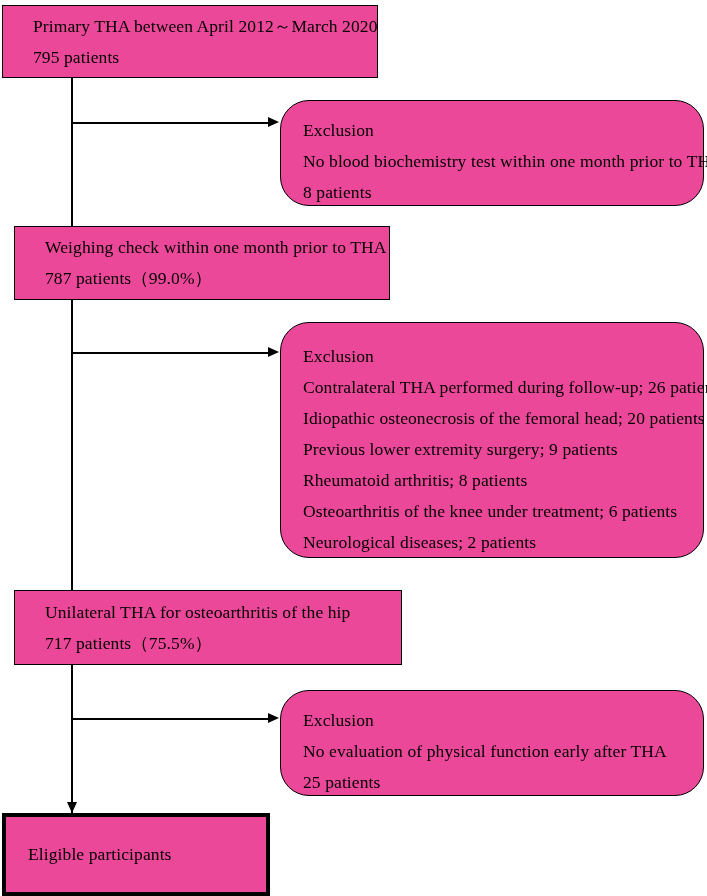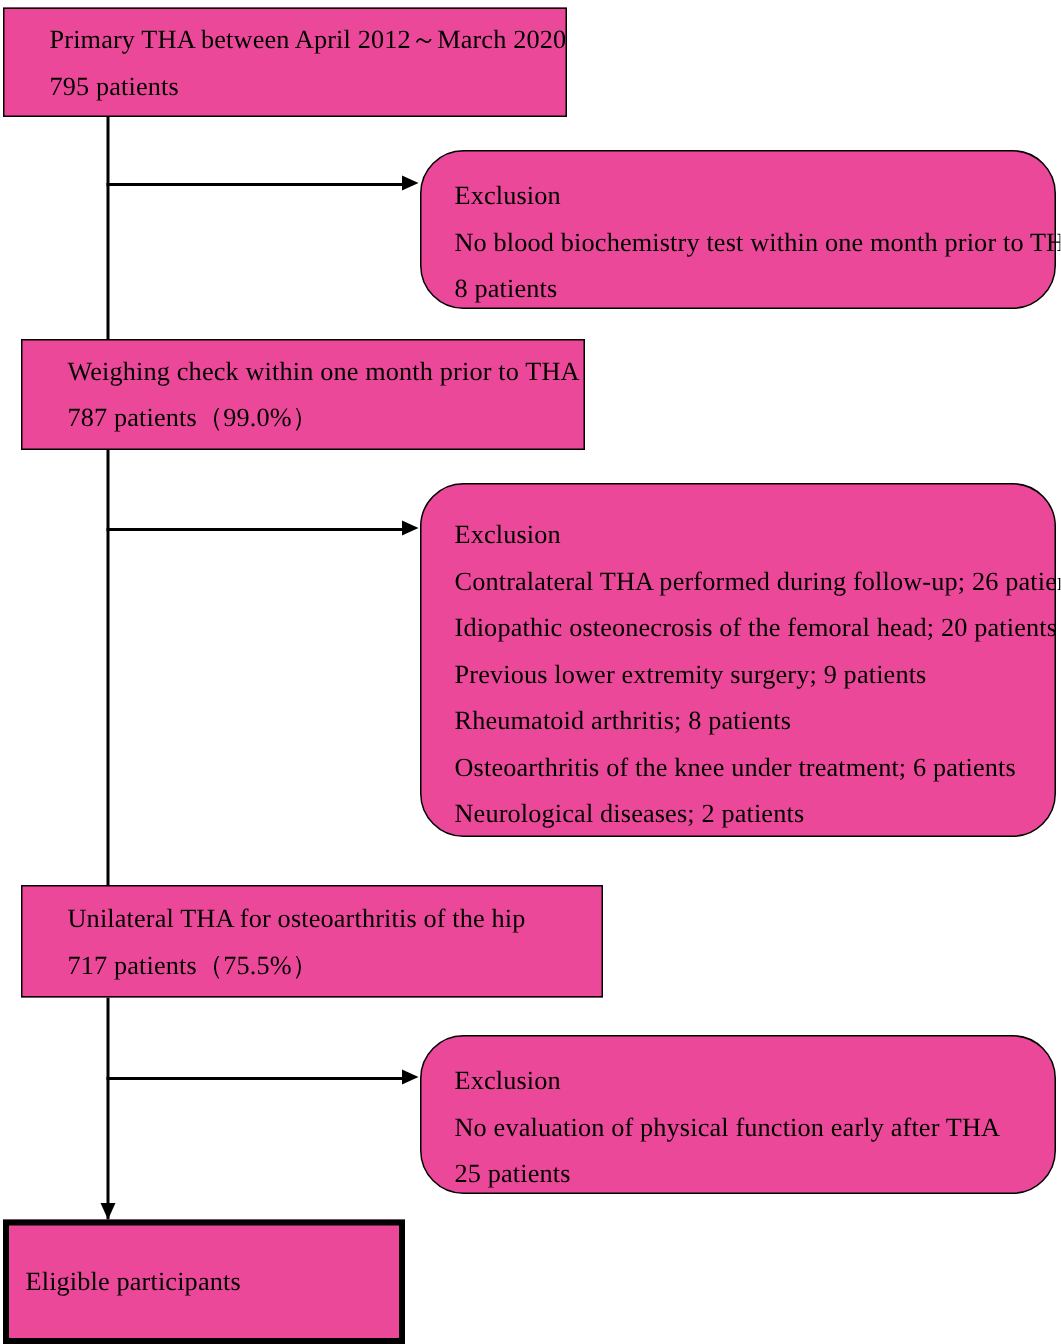--- a/index.html
+++ b/index.html
@@ -147,18 +147,18 @@
 
   <div class="box thin" style="left:280px; top:690px; width:424px; height:106px;">
     <div class="box-inner topalign" style="padding-left:22px;">
       <div class="line">Exclusion</div>
       <div class="line">No evaluation of physical function early after THA</div>
       <div class="line">25 patients</div>
     </div>
   </div>
 
   <div class="box thick" style="left:2px; top:813px; width:268px; height:83px;">
-    <div class="box-inner" style="padding-left:11px;">
+    <div class="box-inner" style="padding-left:22px;">
       <div class="line">Eligible participants</div>
     </div>
   </div>
 
 </div>
 
 </body></html>

